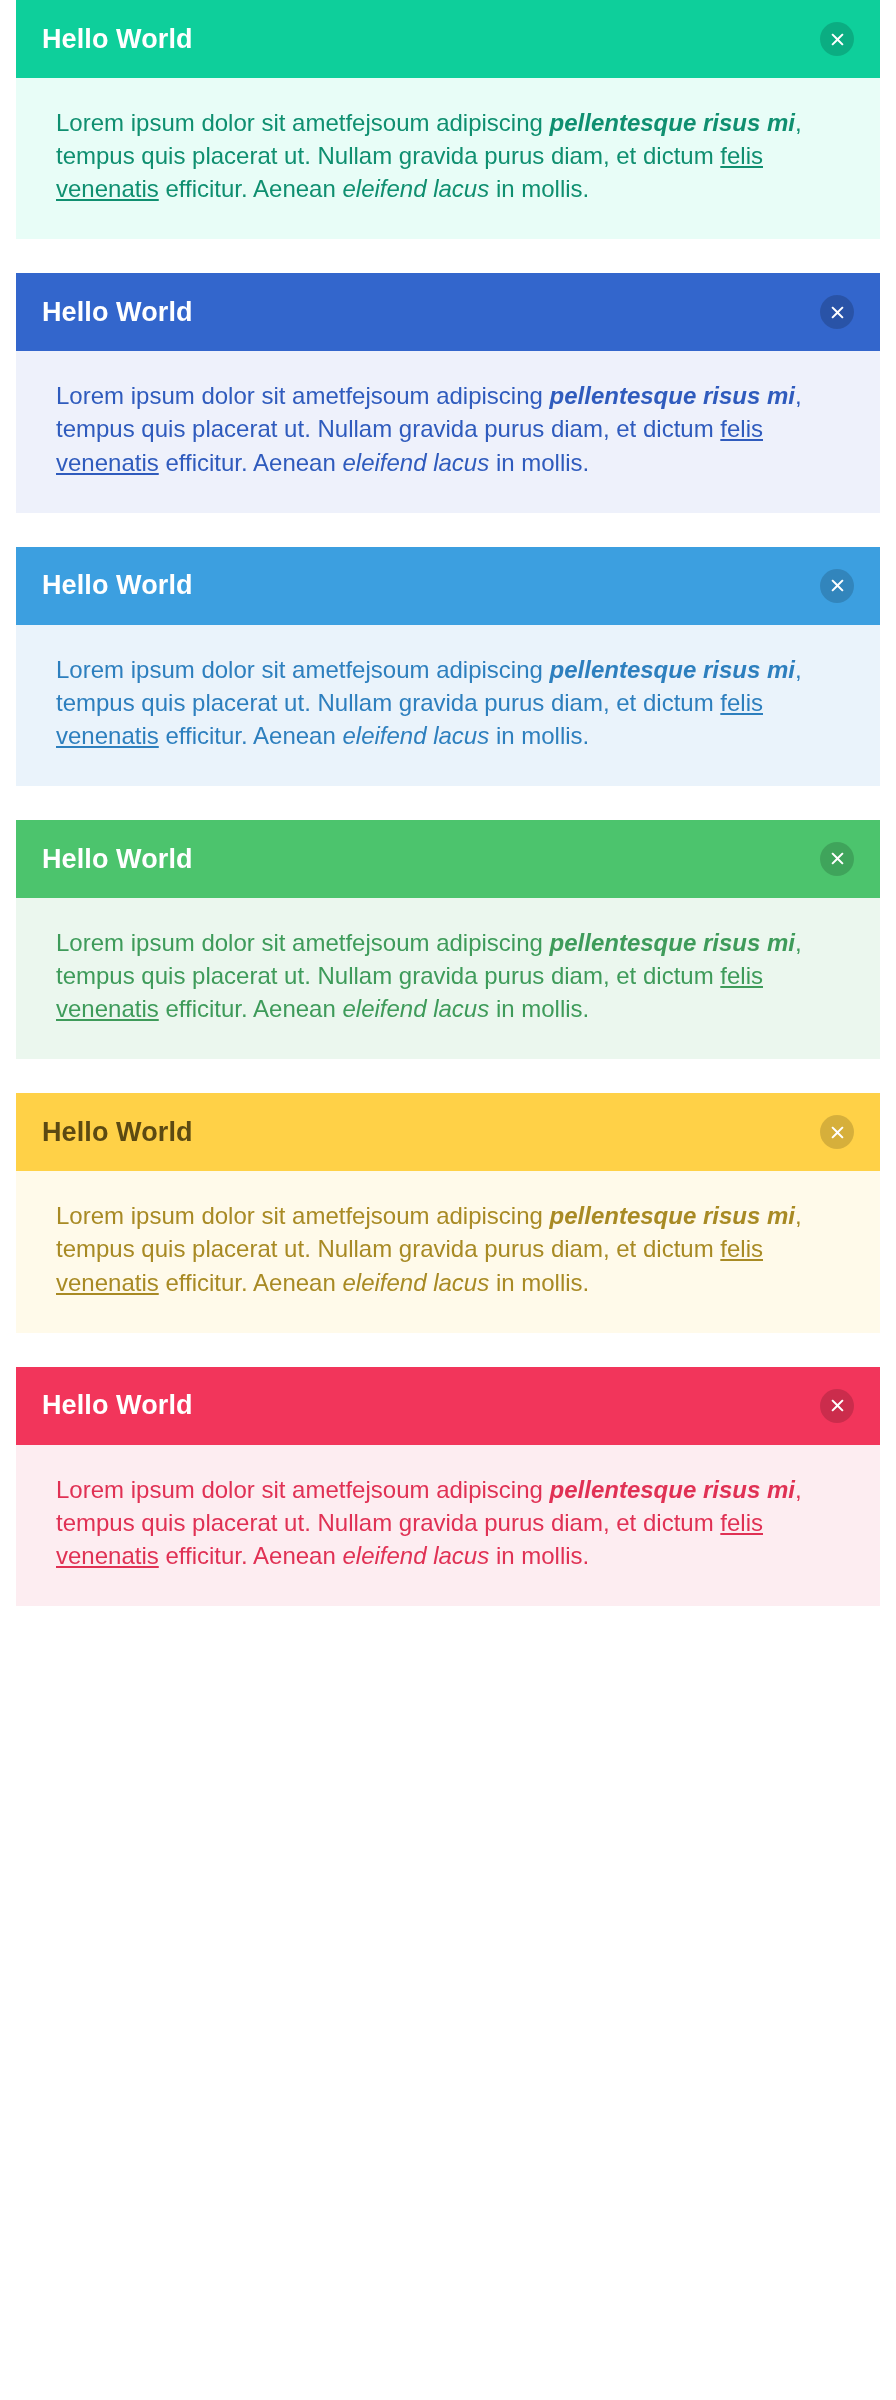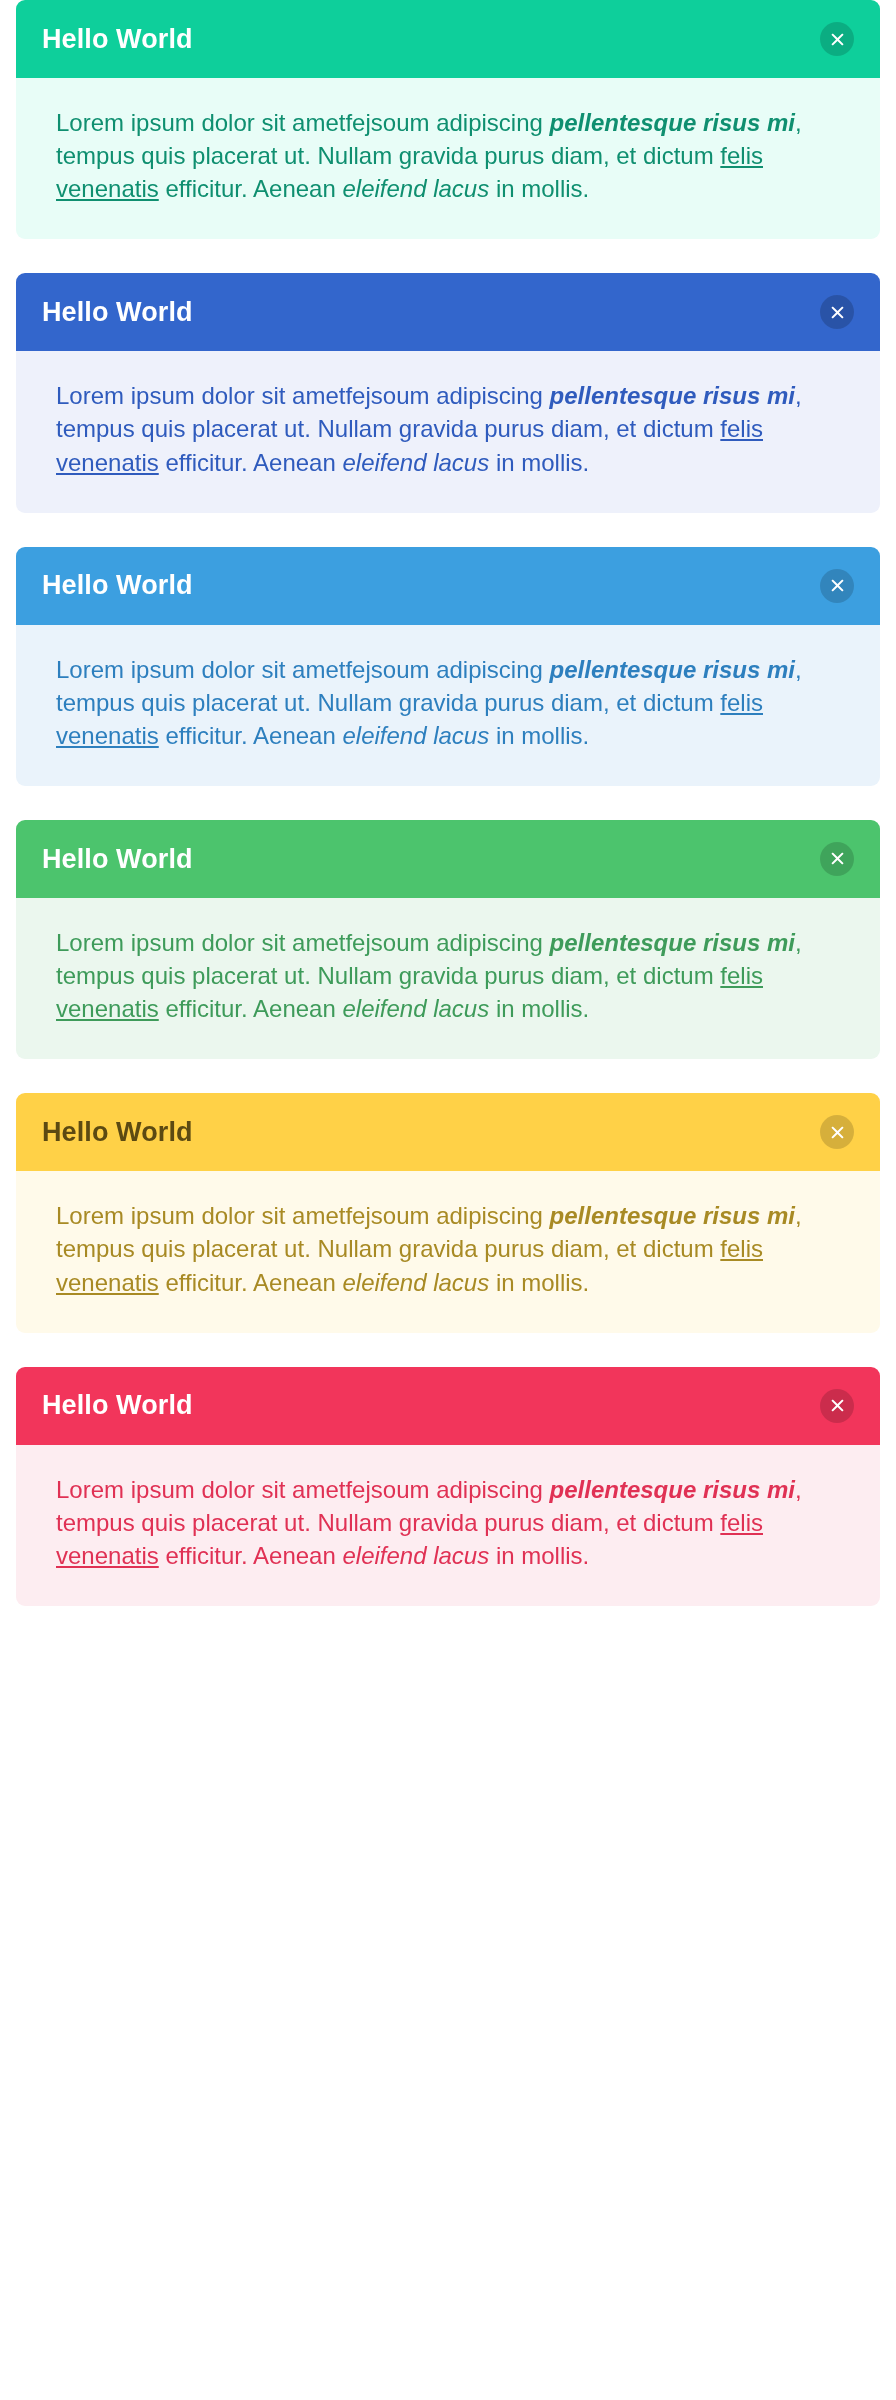--- a/index.html
+++ b/index.html
@@ -11,21 +11,21 @@
   }
   body {
     width: 896px;
   }
   .alert-stack {
     padding: 0 16px;
     display: flex;
     flex-direction: column;
   }
   .alert {
-    border-radius: 9px;
+    border-radius: 0;
     overflow: hidden;
     margin-bottom: 34px;
   }
   .alert-header {
     display: flex;
     align-items: center;
     justify-content: space-between;
     padding: 22px 26px;
   }
   .alert-title {

